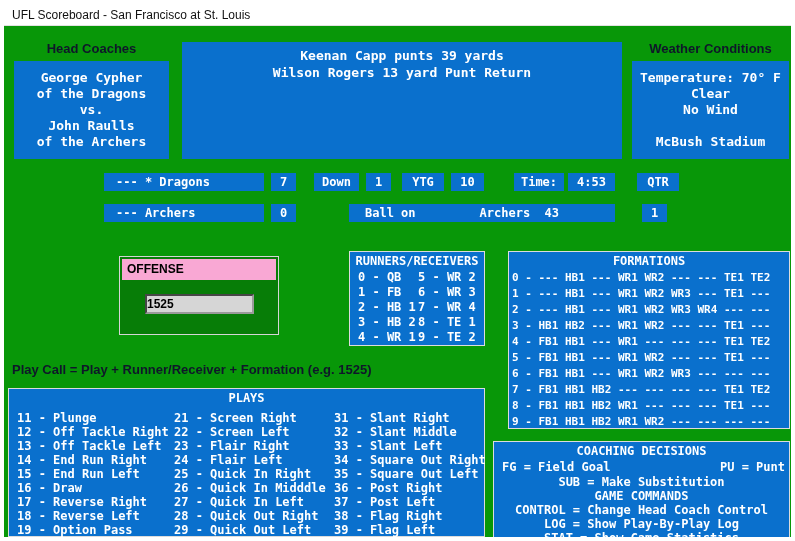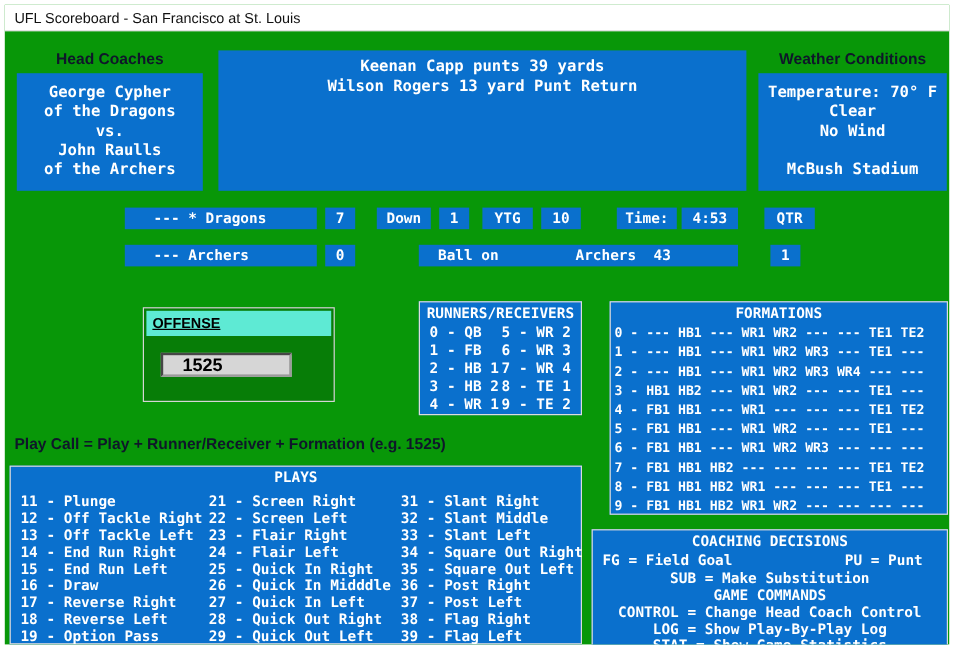--- a/index.html
+++ b/index.html
@@ -9,32 +9,32 @@
   .titlebar { position:absolute; left:0; top:0; width:100%; height:22px; background:#ffffff; border-bottom:1px solid #e2e2e2; display:flex; align-items:center; padding-left:8px; }
   .titlebar span { font-size:12px; color:#111; }
   .abs { position:absolute; }
   .blue { background:#0a70cd; color:#ffffff; font-family:"DejaVu Sans Mono","Liberation Mono",monospace; font-weight:bold; }
   .panel { border:1px solid #dcdcdc; }
   .center { text-align:center; }
   .glabel { position:absolute; color:#0f172a; font-weight:bold; font-size:13px; text-align:center; font-family:"Liberation Sans",sans-serif; }
   .bigline { font-size:13px; line-height:17px; }
   .coachline, .weatherline { font-size:13px; line-height:16px; height:16px; }
   .sbox { position:absolute; height:18px; line-height:18px; font-size:12px; }
-  .padl { padding-left:24px; }
+  .padl { padding-left:12px; }
   .ptitle { font-size:12px; line-height:18px; text-align:center; }
   .rrow { font-size:12px; line-height:15px; height:15px; padding-left:8px; }
   .rrow .lcol { display:inline-block; width:60px; }
   .frow { font-size:11px; line-height:16px; height:16px; padding-left:3px; white-space:pre; }
   .pcol { position:absolute; top:22px; }
   .pitem { font-size:12px; line-height:14px; height:14px; white-space:pre; }
   .cline { font-size:12px; line-height:14px; height:14px; text-align:center; white-space:pre; }
-  .fgrow { font-size:12px; line-height:15px; height:15px; display:flex; justify-content:space-between; padding:0 20px 0 8px; }
+  .fgrow { font-size:12px; line-height:15px; height:15px; display:flex; justify-content:space-between; padding:0 4px 0 8px; }
   .offense-panel { position:absolute; left:115px; top:252px; width:160px; height:79px; background:#077d07; border:1px solid #d5d5d5; }
-  .offense-label { position:absolute; left:2px; top:2px; width:154px; height:21px; background:#5eead4; color:#000; font-size:12px; font-weight:bold; line-height:21px; padding-left:5px; font-family:"Liberation Sans",sans-serif;text-decoration:underline; }
-  .play-input { position:absolute; left:14px; top:37px; width:109px; height:20px; background:#d6d6d6; border:2px inset #9a9a9a; font-family:"Liberation Sans",sans-serif; font-size:15px; font-weight:bold; color:#000; padding-left:16px; }
+  .offense-label { position:absolute; left:2px; top:2px; width:154px; height:21px; background:#f9a8d4; color:#000; font-size:12px; font-weight:bold; line-height:21px; padding-left:5px; font-family:"Liberation Sans",sans-serif; }
+  .play-input { position:absolute; left:25px; top:37px; width:109px; height:20px; background:#d6d6d6; border:2px inset #9a9a9a; font-family:"Liberation Sans",sans-serif; font-size:12px; font-weight:bold; color:#000; padding-left:0; }
   .ballval { white-space:pre; margin-left:64px; }
 </style>
 </head>
 <body>
 
 <div class="window">
 
   <div class="titlebar">
     <span>UFL Scoreboard - San Francisco at St. Louis</span>
   </div>

